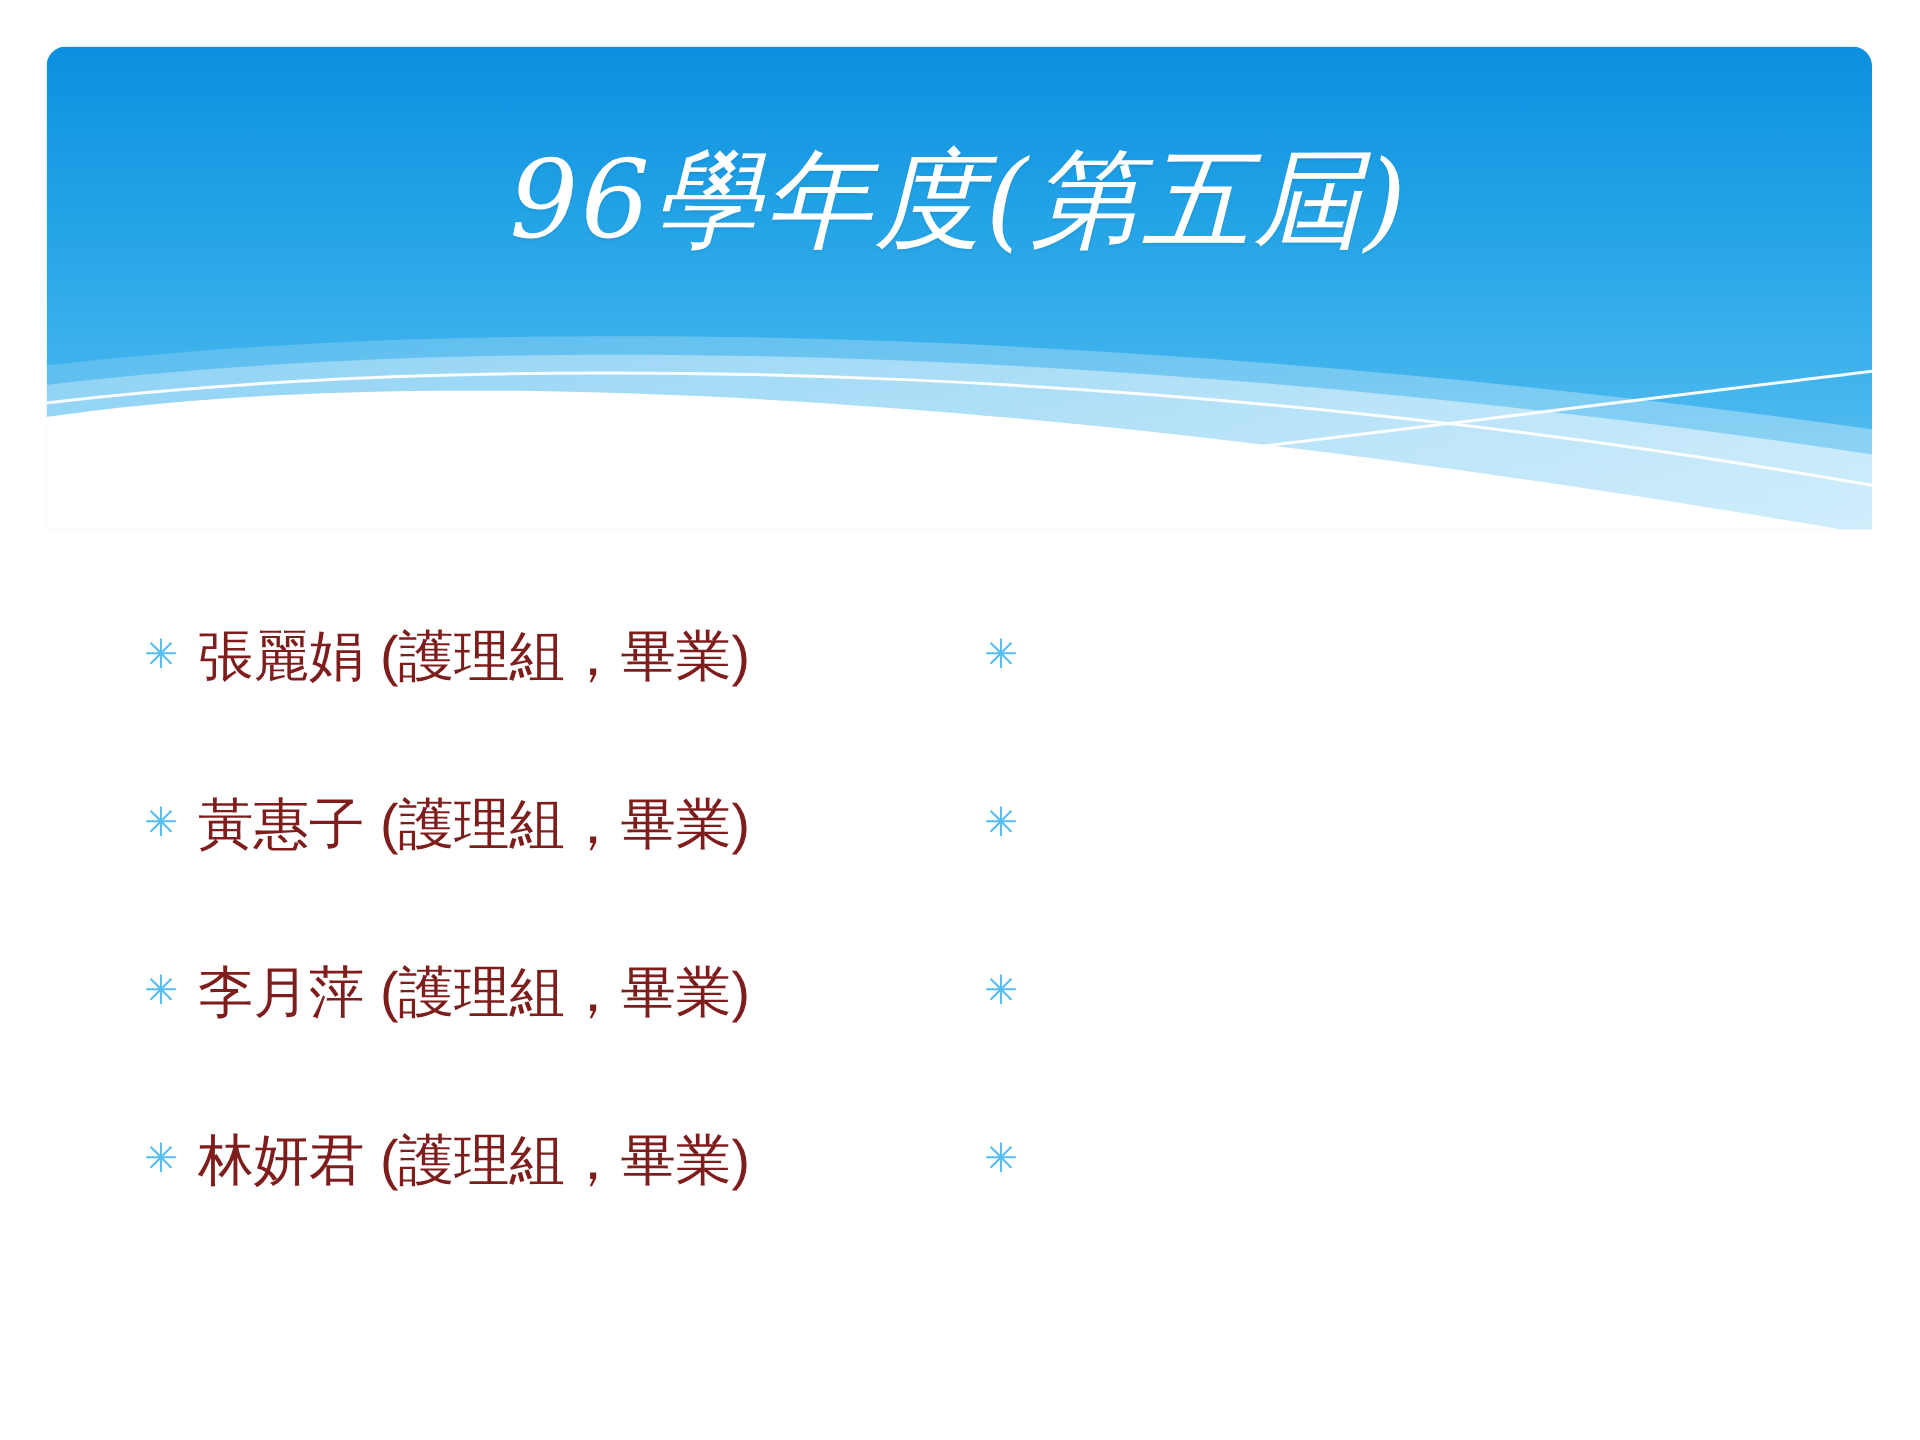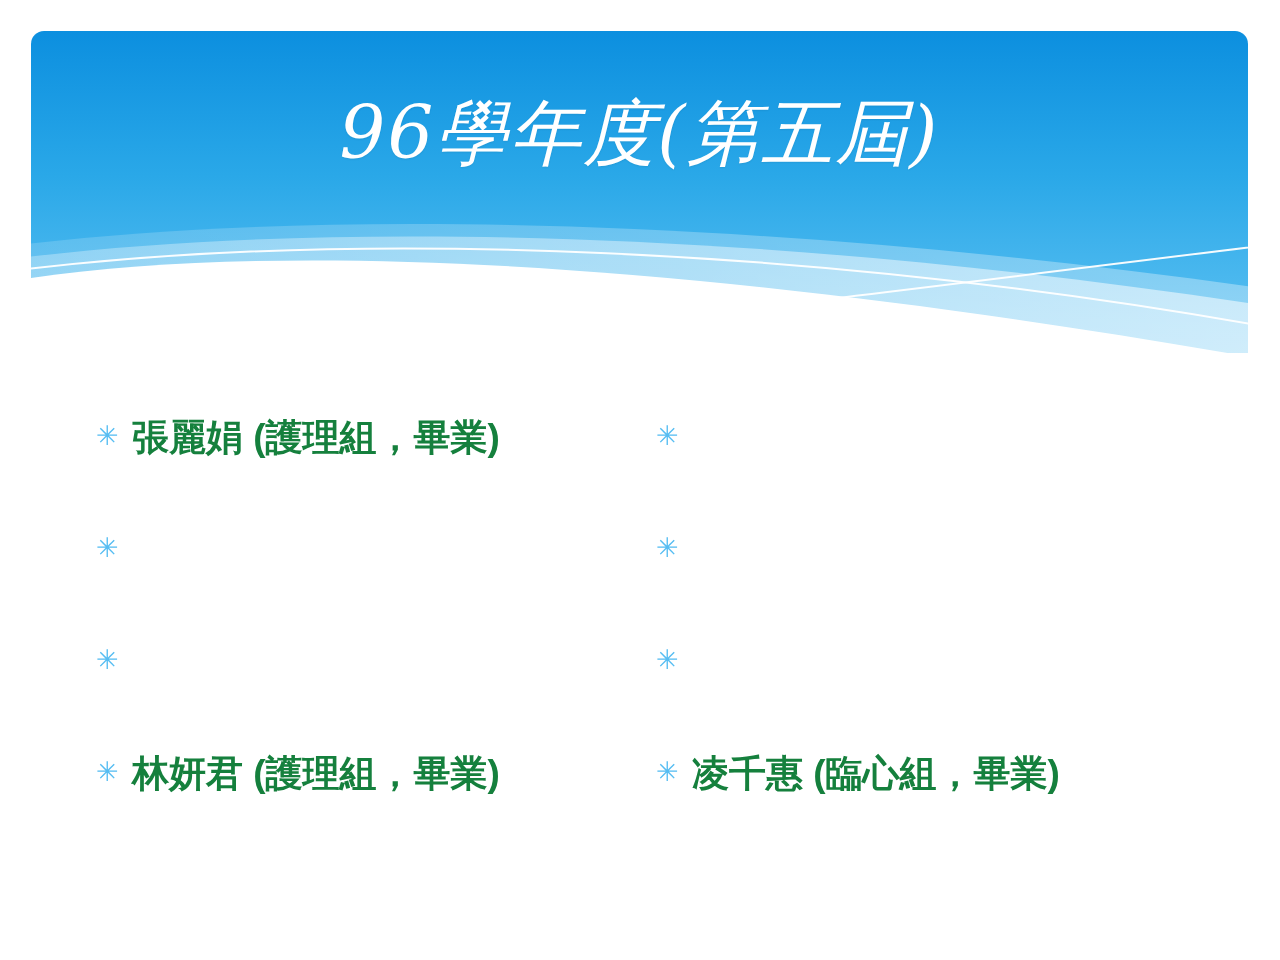--- a/index.html
+++ b/index.html
@@ -86,23 +86,23 @@
     font-size: 27px;
     line-height: 1;
     flex: 0 0 auto;
     width: 22px;
     text-align: center;
     position: relative;
     top: -2px;
   }
 
   .entry-text {
-    color: #15803d;
+    color: #7f1d1d;
     font-size: 37px;
-    font-weight: 700;
+    font-weight: 400;
     line-height: 1.1;
     white-space: nowrap;
     letter-spacing: 0px;
   }
 </style>
 </head>
 <body>
 
 <div class="slide">
 
@@ -154,35 +154,36 @@
     <div class="entry">
       <span class="bullet">✳</span>
       <span class="entry-text">張麗娟 (護理組，畢業)</span>
     </div>
     <div class="entry">
       <span class="bullet">✳</span>
     </div>
 
     <div class="entry">
       <span class="bullet">✳</span>
+      <span class="entry-text">黃惠子 (護理組，畢業)</span>
     </div>
     <div class="entry">
       <span class="bullet">✳</span>
     </div>
 
     <div class="entry">
       <span class="bullet">✳</span>
+      <span class="entry-text">李月萍 (護理組，畢業)</span>
     </div>
     <div class="entry">
       <span class="bullet">✳</span>
     </div>
 
     <div class="entry">
       <span class="bullet">✳</span>
       <span class="entry-text">林妍君 (護理組，畢業)</span>
     </div>
     <div class="entry">
       <span class="bullet">✳</span>
-      <span class="entry-text">凌千惠 (臨心組，畢業)</span>
     </div>
 
   </div>
 </div>
 
 </body></html>

